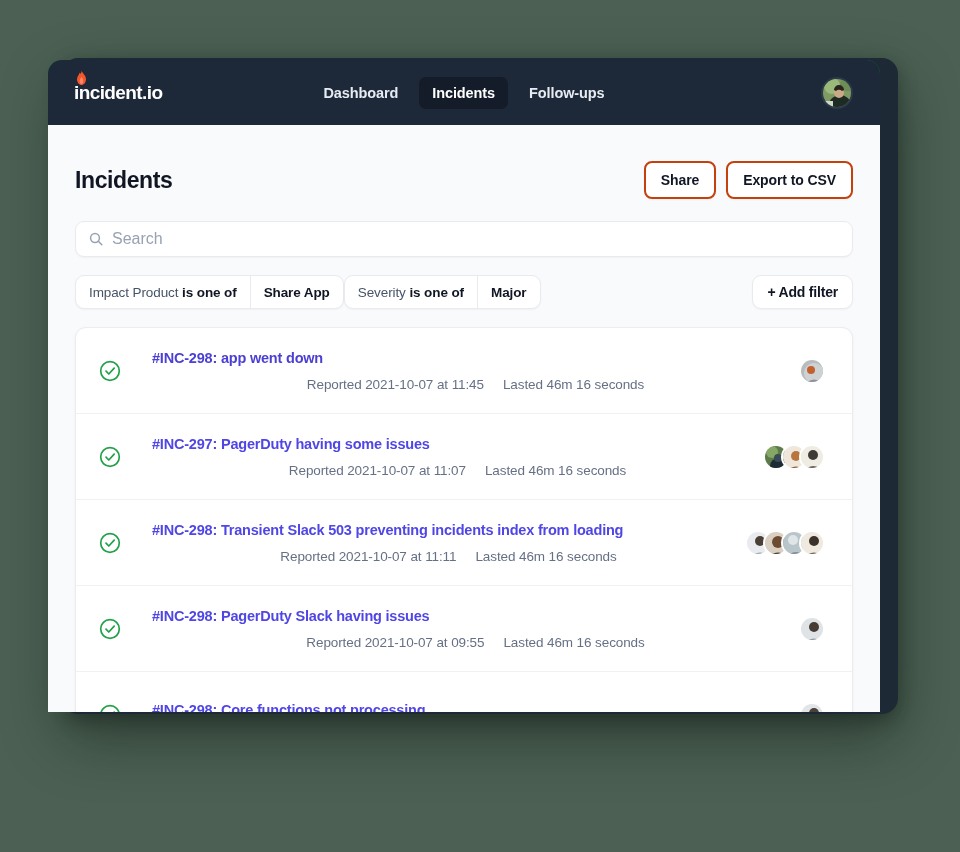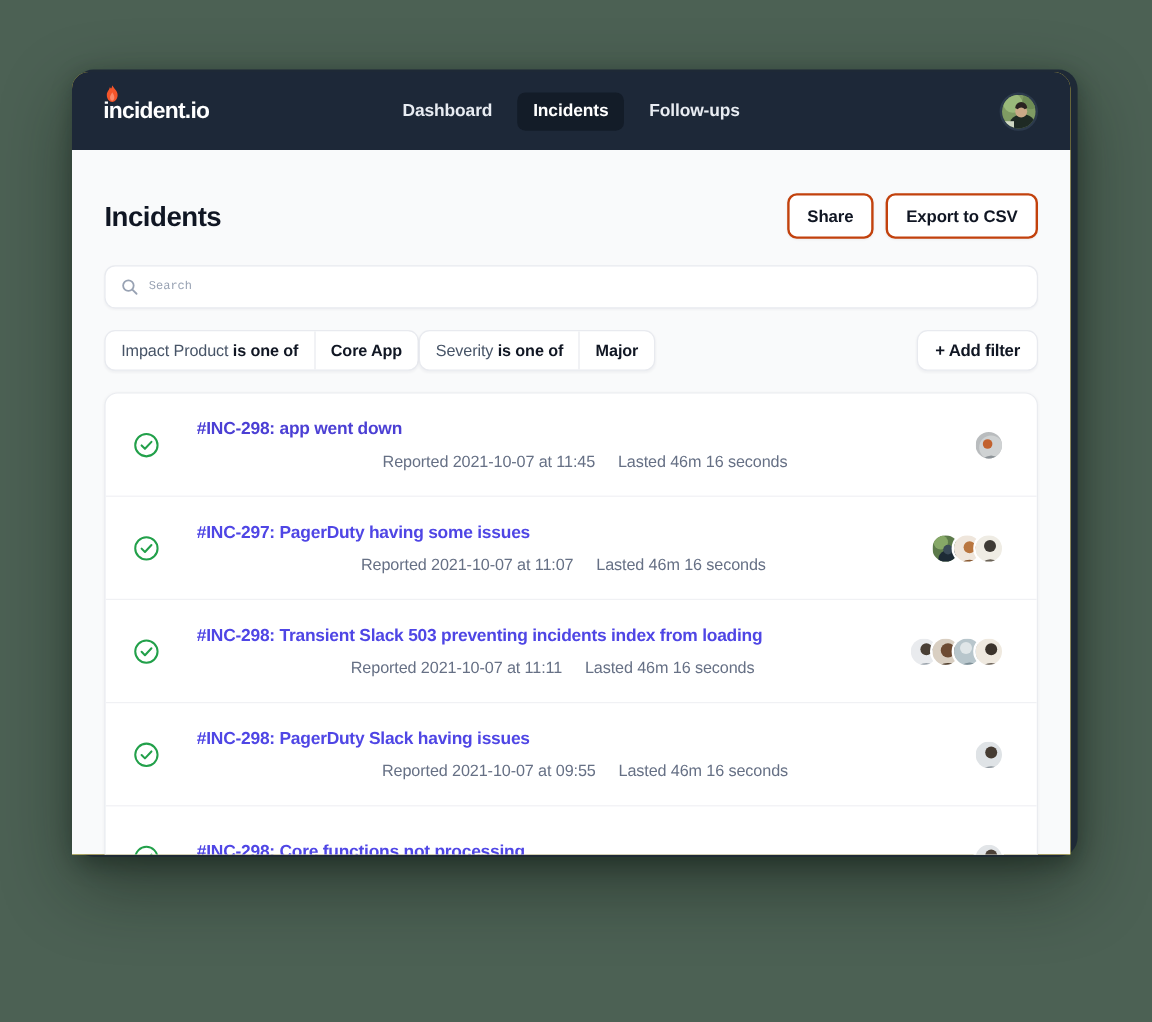--- a/index.html
+++ b/index.html
@@ -19,27 +19,27 @@
     left: 62px;
     top: 58px;
     width: 836px;
     height: 656px;
     border-radius: 16px;
     background: #1e2936;
     box-shadow: 0 24px 60px rgba(10,20,14,0.45), 0 6px 18px rgba(10,20,14,0.35);
   }
   .window {
     position: absolute;
-    left: 60px;
+    left: 48px;
     top: 60px;
     width: 832px;
     height: 652px;
     border-radius: 14px 14px 0 0;
     overflow: hidden;
-    background: #fde047;
+    background: #15803d;
   }
 
   
   .topnav {
     height: 65px;
     background: #1d2838;
     display: flex;
     align-items: center;
     padding: 0 24px 0 26px;
     position: relative;
@@ -144,22 +144,22 @@
     display: flex;
     align-items: center;
     padding: 0 13px;
     box-shadow: 0 1px 2px rgba(16,24,40,0.04);
   }
   .search-icon { margin-right: 9px; display: flex; }
   .search-input {
     border: none;
     outline: none;
     background: transparent;
-    font-family: Liberation Mono, monospace;
-    font-size: 10px;
+    font-family: Liberation Sans, sans-serif;
+    font-size: 16px;
     color: #101623;
     width: 100%;
   }
   .search-input::placeholder { color: #98a2b3; }
 
   
   .filter-row {
     margin-top: 18px;
     display: flex;
     align-items: center;
@@ -309,21 +309,21 @@
         </svg>
       </span>
       <input class="search-input" type="text" placeholder="Search" style="">
     </div>
 
     <div class="filter-row">
 
       <div class="chip">
         <span class="chip-left"><span>Impact Product</span> <b>is one of</b></span>
         <span class="chip-div"></span>
-        <span class="chip-val">Core App</span>
+        <span class="chip-val">Share App</span>
       </div>
 
       <div class="chip">
         <span class="chip-left"><span>Severity</span> <b>is one of</b></span>
         <span class="chip-div"></span>
         <span class="chip-val">Major</span>
       </div>
 
       <div class="spacer"></div>
 

